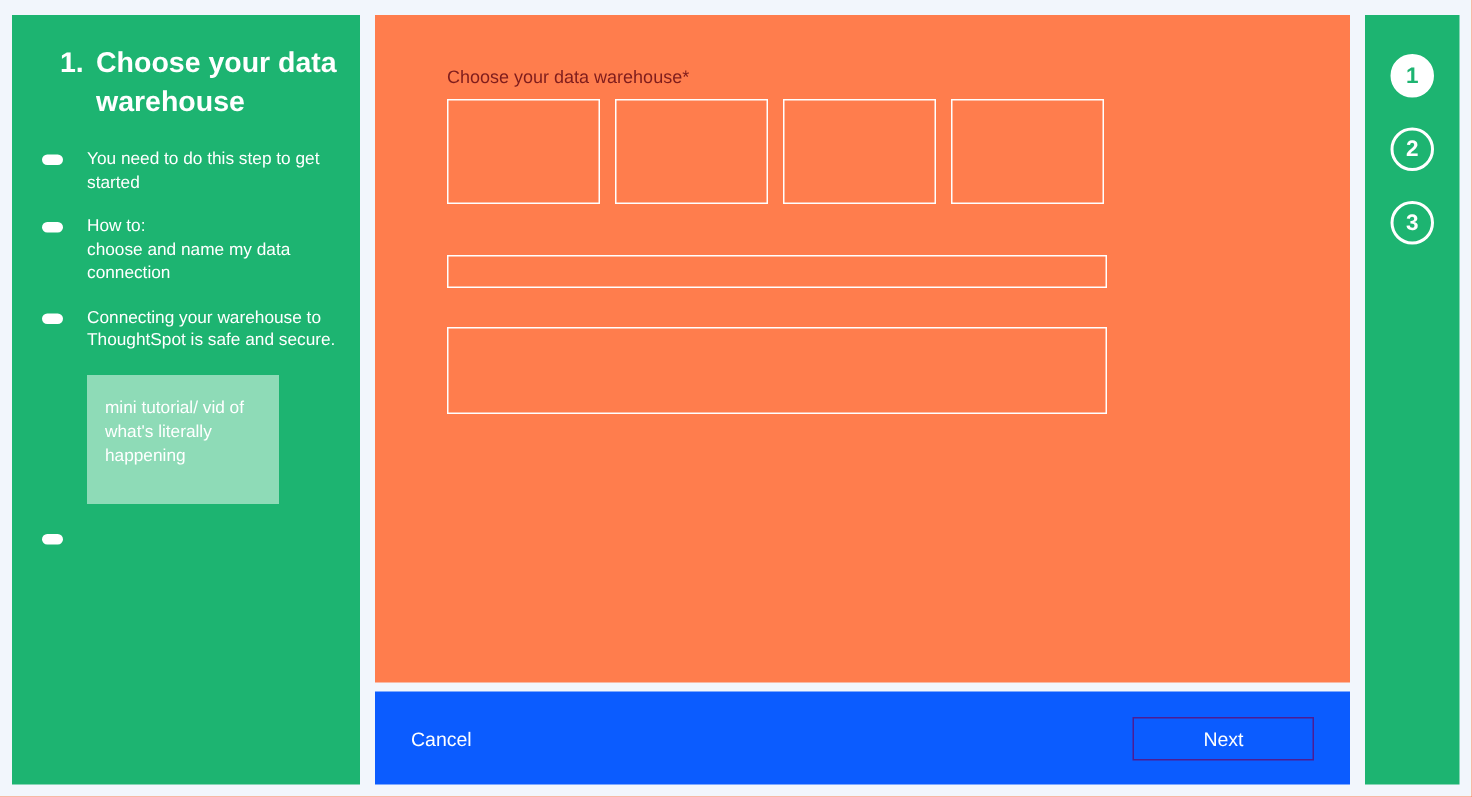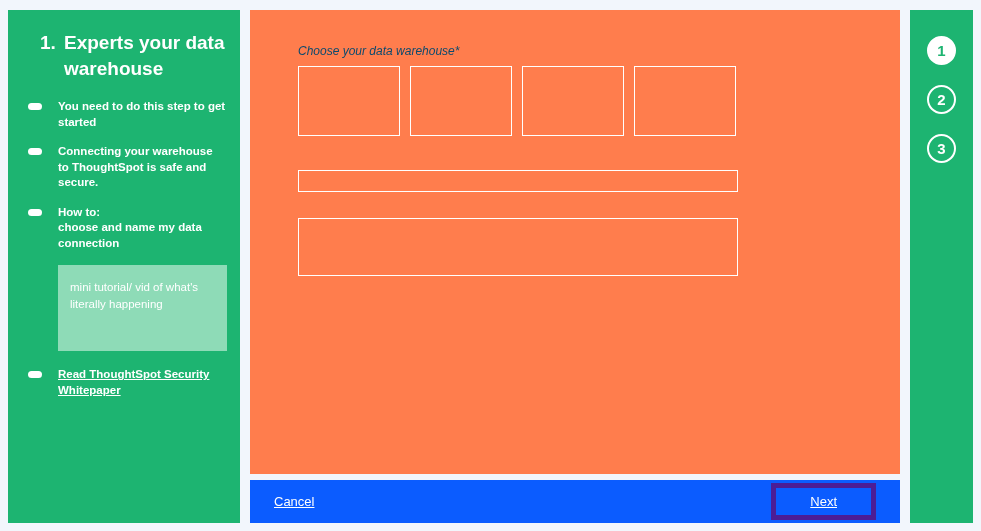--- a/index.html
+++ b/index.html
@@ -32,21 +32,20 @@
     line-height: 1.35;
     display: flex;
     margin-bottom: 18px;
     padding-left: 18px;
   }
   .sidebar-title .num { width: 24px; flex-shrink: 0; }
   .sb-item {
     display: flex;
     align-items: flex-start;
     margin-bottom: 14px;
-    font-weight: bold;
   }
   .sb-bullet {
     width: 14px;
     height: 7px;
     background: #ffffff;
     border-radius: 4px;
     margin-top: 4px;
     margin-right: 16px;
     margin-left: 6px;
     flex-shrink: 0;
@@ -59,39 +58,38 @@
   .sb-card {
     background: #8edbb7;
     color: #ffffff;
     font-size: 11.5px;
     line-height: 1.4;
     padding: 14px 12px;
     margin-left: 36px;
     margin-right: 0;
     margin-top: 6px;
     margin-bottom: 16px;
-    width: 169px;
+    width: 128px;
     min-height: 72px;
   }
   .sb-card.tall { min-height: 86px; }
   
   .main-col {
     flex: 1;
     display: flex;
     flex-direction: column;
     gap: 6px;
     height: 513px;
   }
   .main-panel {
     background: #ff7d4d;
     flex: 1;
-    color: #0c4a6e;
+    color: #7f1d1d;
     padding: 34px 48px 20px 48px;
     font-size: 12px;
-    font-style: italic;
   }
   .field-label {
     font-size: 12px;
     margin-bottom: 8px;
   }
   .wh-options {
     display: flex;
     gap: 10px;
     margin-bottom: 34px;
   }
@@ -110,38 +108,37 @@
   }
   .textarea-input {
     width: 440px;
     height: 58px;
     border: 1px solid #ffffff;
     background: transparent;
   }
   
   .footer {
     background: #0b5cff;
-    height: 43px;
+    height: 62px;
     display: flex;
     align-items: center;
     justify-content: space-between;
     padding: 0 24px 0 24px;
     color: #ffffff;
-    text-decoration: underline;
   }
   .cancel {
     font-size: 13px;
     cursor: pointer;
   }
   .next-btn {
-    border: 5px solid #4c1d95;
+    border: 1px solid #4c1d95;
     background: transparent;
     color: #ffffff;
     font-size: 13px;
-    padding: 6px 34px;
+    padding: 6px 46px;
     cursor: pointer;
   }
   
   .stepper {
     background: #1db471;
     width: 63px;
     height: 513px;
     flex-shrink: 0;
     display: flex;
     flex-direction: column;
@@ -167,46 +164,45 @@
   }
 </style>
 </head>
 <body>
 
 <div class="layout">
 
   <div class="sidebar">
     <div class="sidebar-title">
       <span class="num">1.</span>
-      <span>Experts your data warehouse</span>
+      <span>Choose your data warehouse</span>
     </div>
 
     <div class="sb-item">
       <div class="sb-bullet"></div>
       <div class="sb-text">You need to do this step to get started</div>
-    </div>
-
-    <div class="sb-item">
-      <div class="sb-bullet"></div>
-      <div class="sb-text">Connecting your warehouse to ThoughtSpot is safe and secure.</div>
     </div>
 
     <div class="sb-item">
       <div class="sb-bullet"></div>
       <div class="sb-text" style="white-space:pre-line;">How to:
 choose and name my data connection</div>
     </div>
 
+    <div class="sb-item">
+      <div class="sb-bullet"></div>
+      <div class="sb-text">Connecting your warehouse to ThoughtSpot is safe and secure.</div>
+    </div>
+
     <div class="sb-card tall">
       <span>mini tutorial/ vid of what's literally happening</span>
     </div>
 
     <div class="sb-item">
       <div class="sb-bullet"></div>
-      <div class="sb-text sb-link">Read ThoughtSpot Security Whitepaper</div>
     </div>
 
   </div>
 
   <div class="main-col">
     <div class="main-panel">
 
       <div class="field-label">Choose your data warehouse*</div>
       <div class="wh-options">
         <div class="wh-option"></div>

